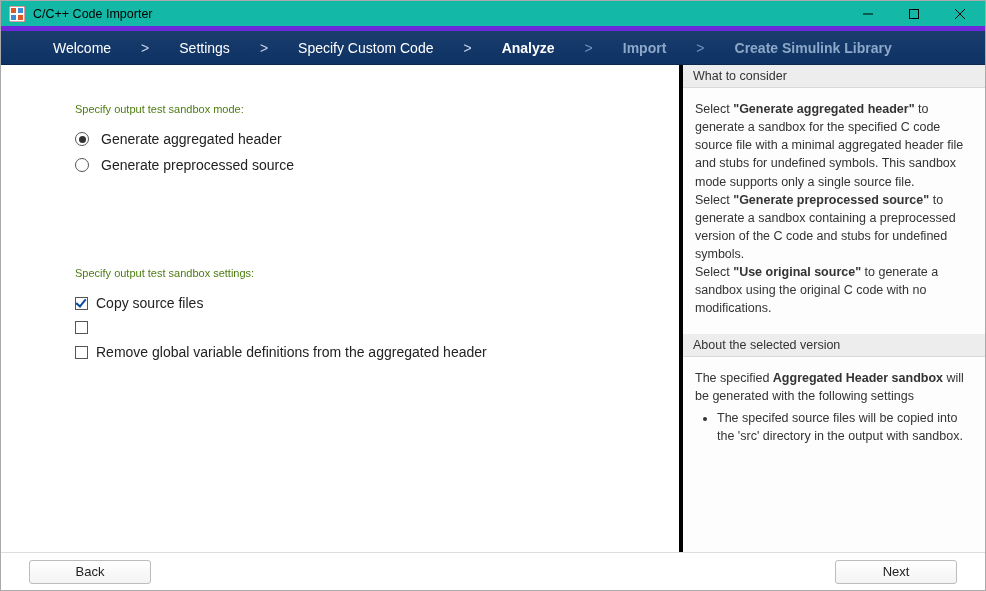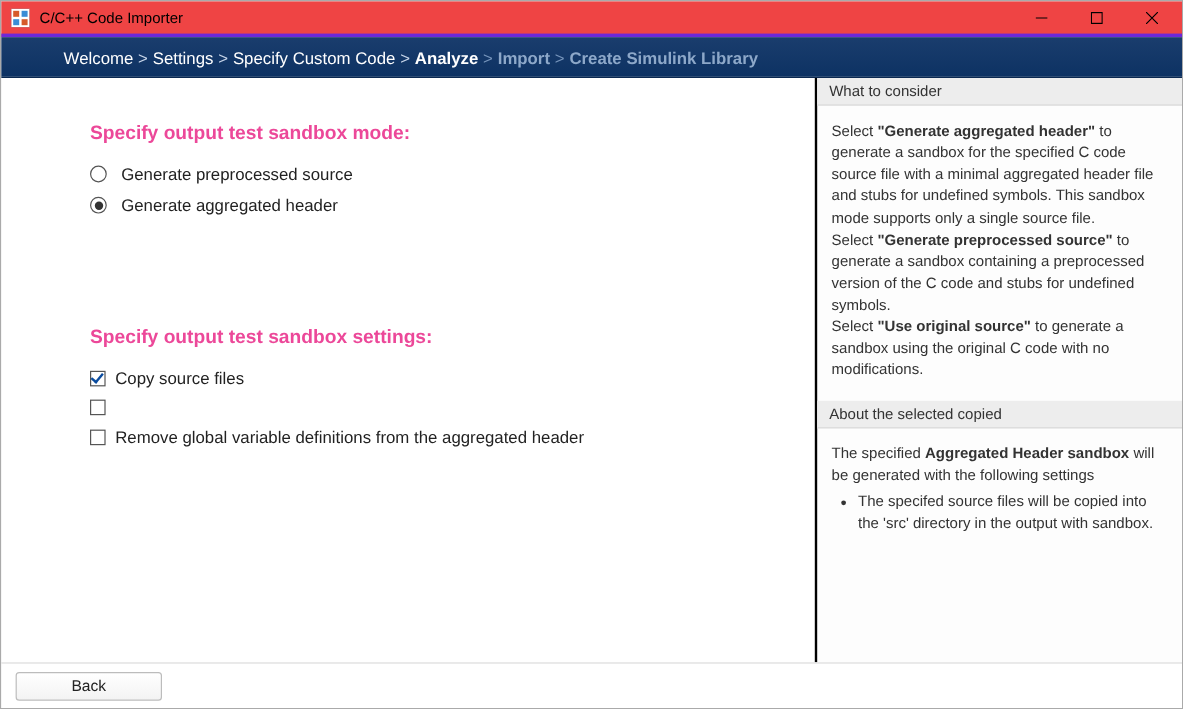--- a/index.html
+++ b/index.html
@@ -9,25 +9,25 @@
     background: #f0f0f0;
     width: 986px;
     height: 591px;
     overflow: hidden;
     display: flex;
     flex-direction: column;
     border: 1px solid #aaa;
   }
   .titlebar {
     height: 30px;
-    background: #ef4444;
+    background: #14b8a6;
     display: flex;
     align-items: center;
     padding: 0 2px 0 8px;
-    border-bottom: 3px solid #6d28d9;
+    border-bottom: 5px solid #6d28d9;
     text-align: center;
   }
   .titlebar .app-icon {
     width: 16px; height: 16px;
     margin-right: 8px;
     display: inline-block;
   }
   .titlebar .title { font-size: 12.5px; color: #000; }
   .titlebar .spacer { flex: 1; }
   .titlebar .winbtn {
@@ -36,49 +36,49 @@
     color: #000;
   }
   .nav {
     background: linear-gradient(#1a3d6d, #0d3263);
     height: 34px;
     display: flex;
     align-items: center;
     padding: 0 52px;
     color: #fff;
     font-size: 14px;
-    gap: 4px;
+    gap: 30px;
     border-bottom: 1px solid #0a2850;
   }
   .nav .step { color: #fff; cursor: pointer; }
   .nav .step.disabled { color: #8da8c9; cursor: default; font-weight: bold; }
   .nav .step.current { font-weight: 700; }
   .nav .sep { color: #c8d6ea; }
   .nav .sep.disabled { color: #7594bb; }
   .content {
     flex: 1;
     display: flex;
     background: #fff;
   }
   .left {
     flex: 1;
     padding: 38px 60px 20px 74px;
     overflow: auto;
   }
   .right {
     width: 306px;
-    border-left: 2px solid #000000;
+    border-left: 4px solid #000000;
     background: #fdfdfd;
     display: flex;
     flex-direction: column;
   }
   .section-title {
-    font-size: 16px;
-    font-weight: 700;
-    color: #ec4899;
+    font-size: 11px;
+    font-weight: 400;
+    color: #4d7c0f;
     margin-bottom: 16px;
   }
   .radio-row, .check-row {
     display: flex;
     align-items: center;
     margin-bottom: 10px;
     font-size: 14px;
     color: #222;
     cursor: pointer;
   }
@@ -123,21 +123,21 @@
     color: #333;
     line-height: 1.45;
   }
   .right .panel-body ul { padding-left: 22px; margin-top: 4px; }
   .footer {
     height: 38px;
     background: #fff;
     border-top: 1px solid #ddd;
     display: flex;
     align-items: center;
-    padding: 0 12px;
+    padding: 0 28px;
   }
   .footer .spacer { flex: 1; }
   .btn {
     min-width: 122px;
     height: 24px;
     background: linear-gradient(#fff, #f3f3f3);
     border: 1px solid #bcbcbc;
     border-radius: 3px;
     font-size: 13px;
     color: #222;
@@ -190,26 +190,26 @@
   <span class="sep disabled">&gt;</span>
   <span class="step disabled">Create Simulink Library</span>
 </div>
 
 <div class="content">
   <div class="left">
 
     <div class="section-title">Specify output test sandbox mode:</div>
 
     <div class="radio-row">
+      <span class="radio-btn selected"></span>
+      <span>Generate aggregated header</span>
+    </div>
+    <div class="radio-row">
       <span class="radio-btn"></span>
       <span>Generate preprocessed source</span>
-    </div>
-    <div class="radio-row">
-      <span class="radio-btn selected"></span>
-      <span>Generate aggregated header</span>
     </div>
 
     <div class="gap-lg"></div>
 
     <div class="section-title">Specify output test sandbox settings:</div>
 
     <div class="check-row">
       <span class="check-btn checked"></span>
       <span>Copy source files</span>
     </div>
@@ -223,26 +223,27 @@
 
   </div>
 
   <div class="right">
     <div class="panel-header">What to consider</div>
     <div class="panel-body">
       <span>Select </span><strong>"Generate aggregated header"</strong><span> to generate a sandbox for the specified C code source file with a minimal aggregated header file and stubs for undefined symbols. This sandbox mode supports only a single source file.</span><br>
       <span>Select </span><strong>"Generate preprocessed source"</strong><span> to generate a sandbox containing a preprocessed version of the C code and stubs for undefined symbols.</span><br>
       <span>Select </span><strong>"Use original source"</strong><span> to generate a sandbox using the original C code with no modifications.</span>
     </div>
-    <div class="panel-header">About the selected copied</div>
+    <div class="panel-header">About the selected version</div>
     <div class="panel-body">
       <span>The specified </span><strong>Aggregated Header sandbox</strong><span> will be generated with the following settings</span>
       <ul>
         <li>The specifed source files will be copied into the 'src' directory in the output with sandbox.</li>
       </ul>
     </div>
   </div>
 </div>
 
 <div class="footer">
   <button class="btn">Back</button>
   <span class="spacer"></span>
+  <button class="btn">Next</button>
 </div>
 
 </body></html>

